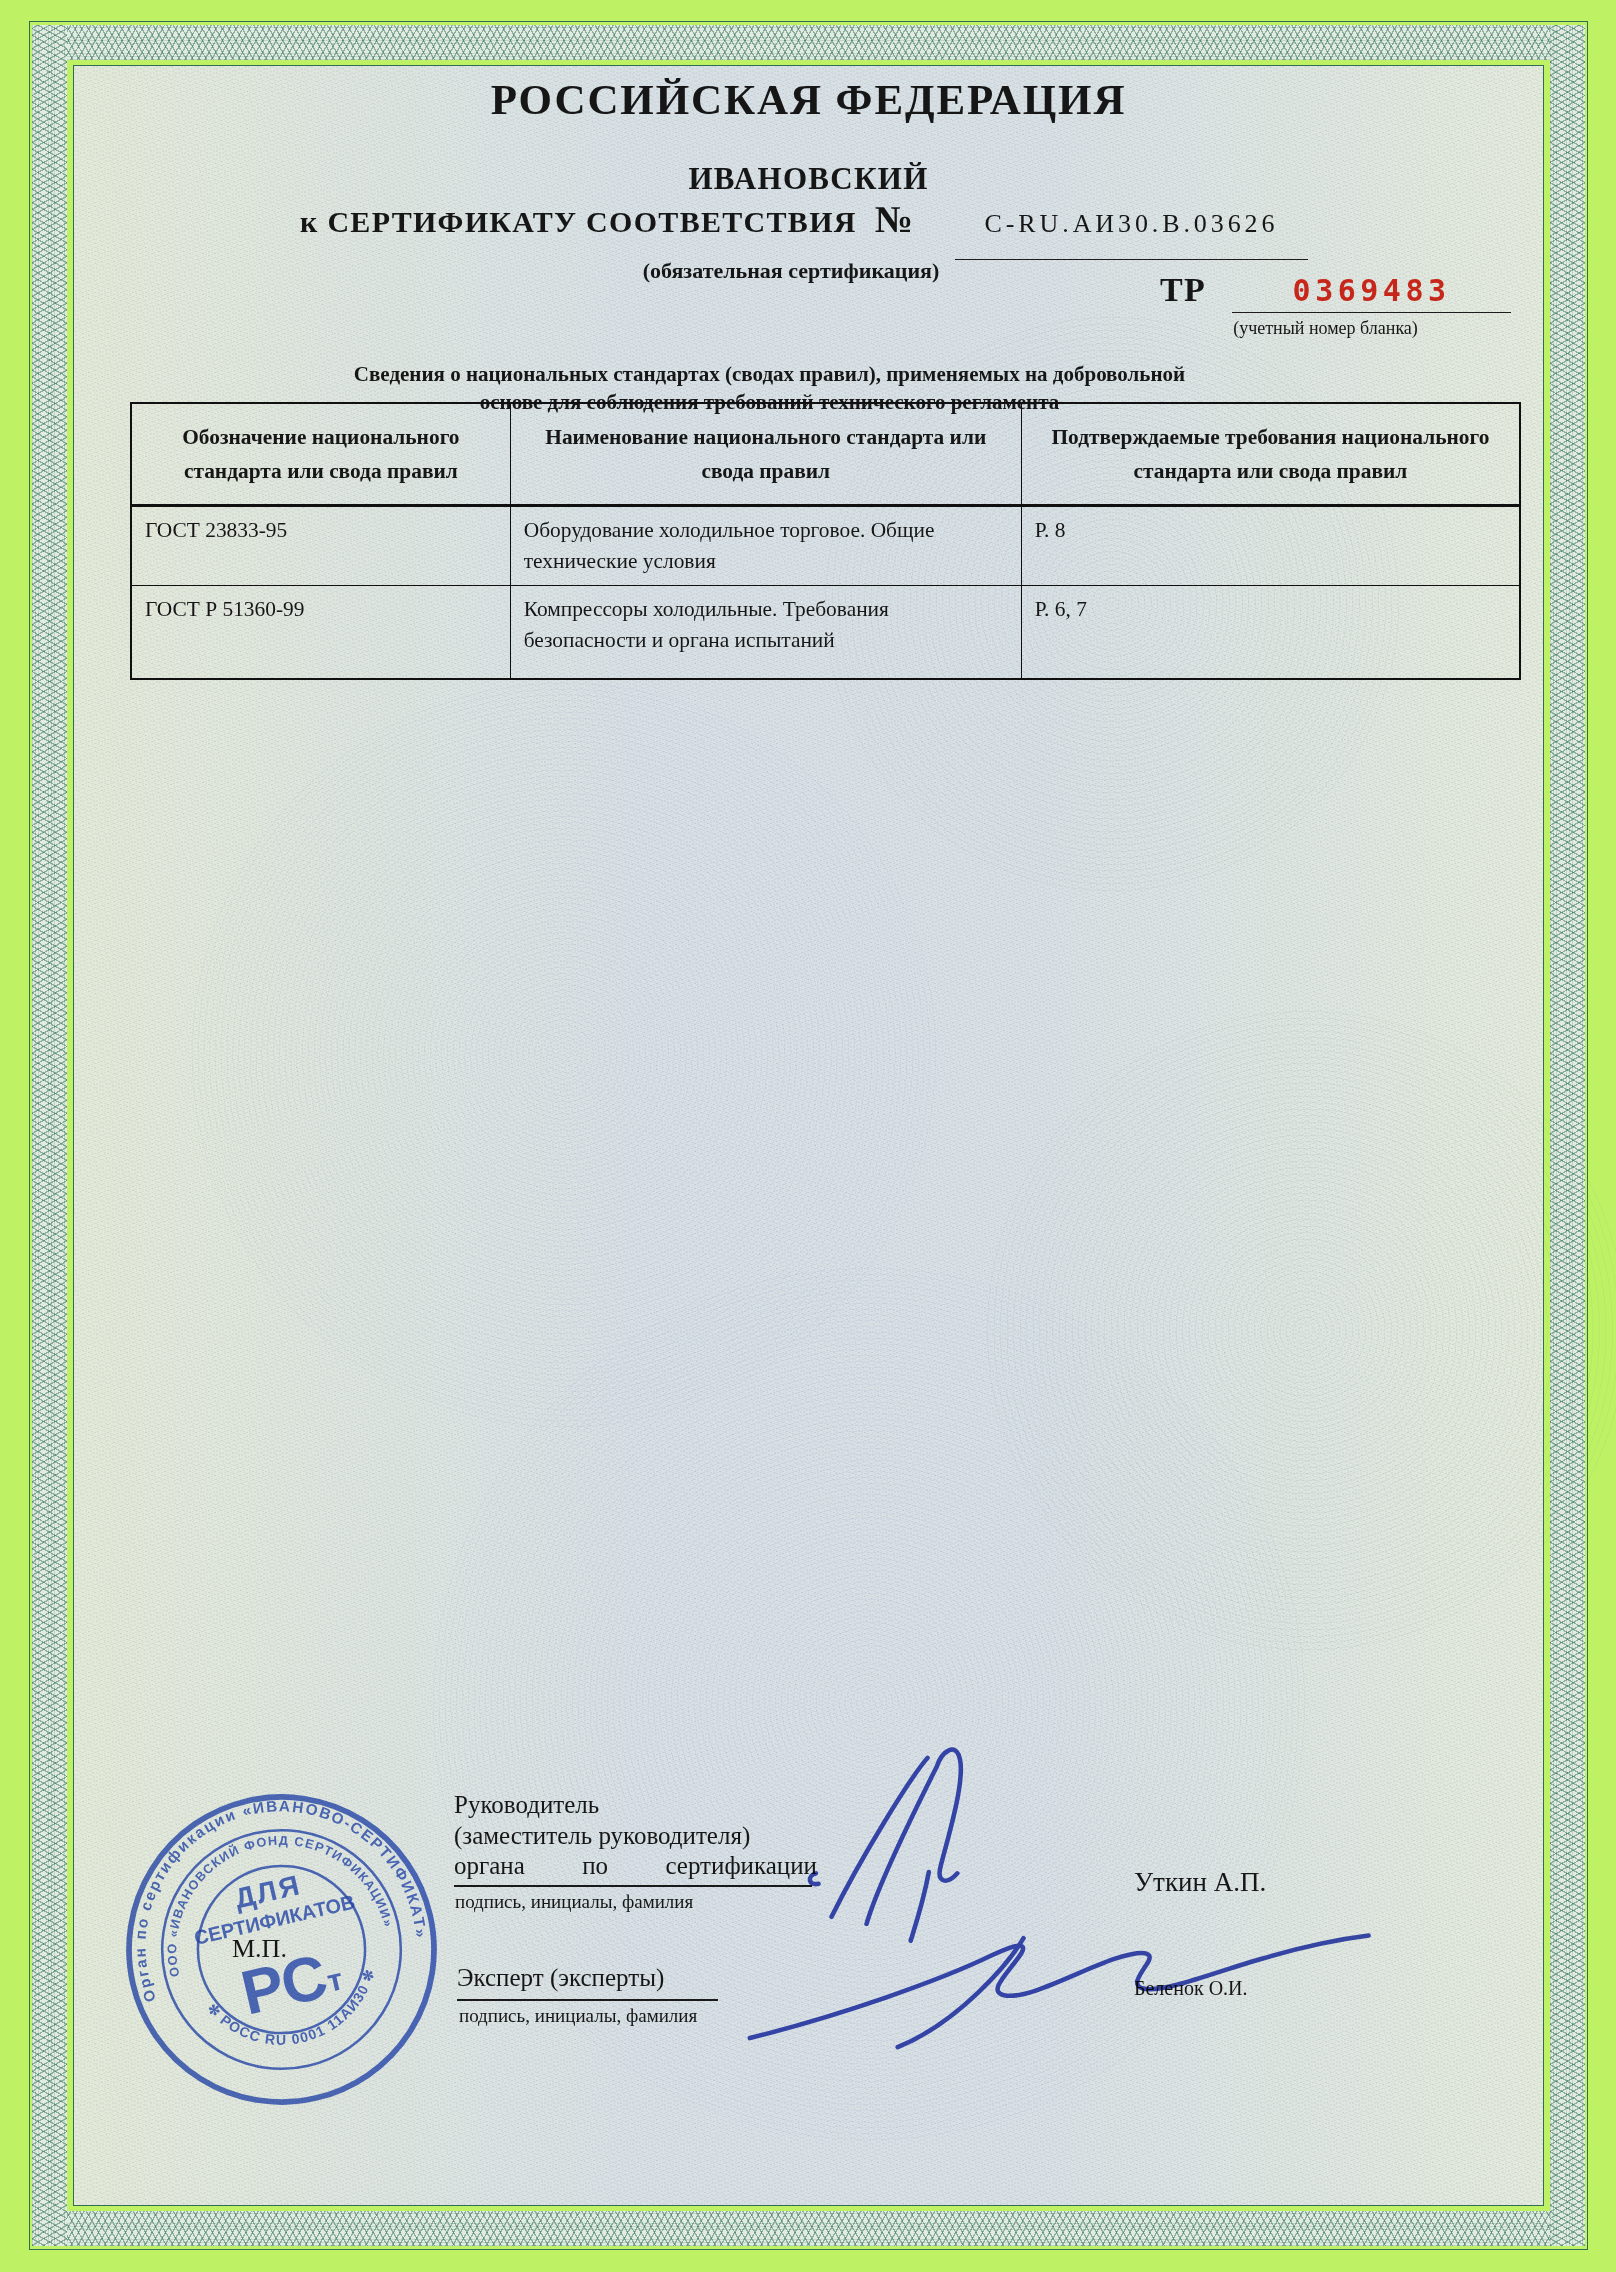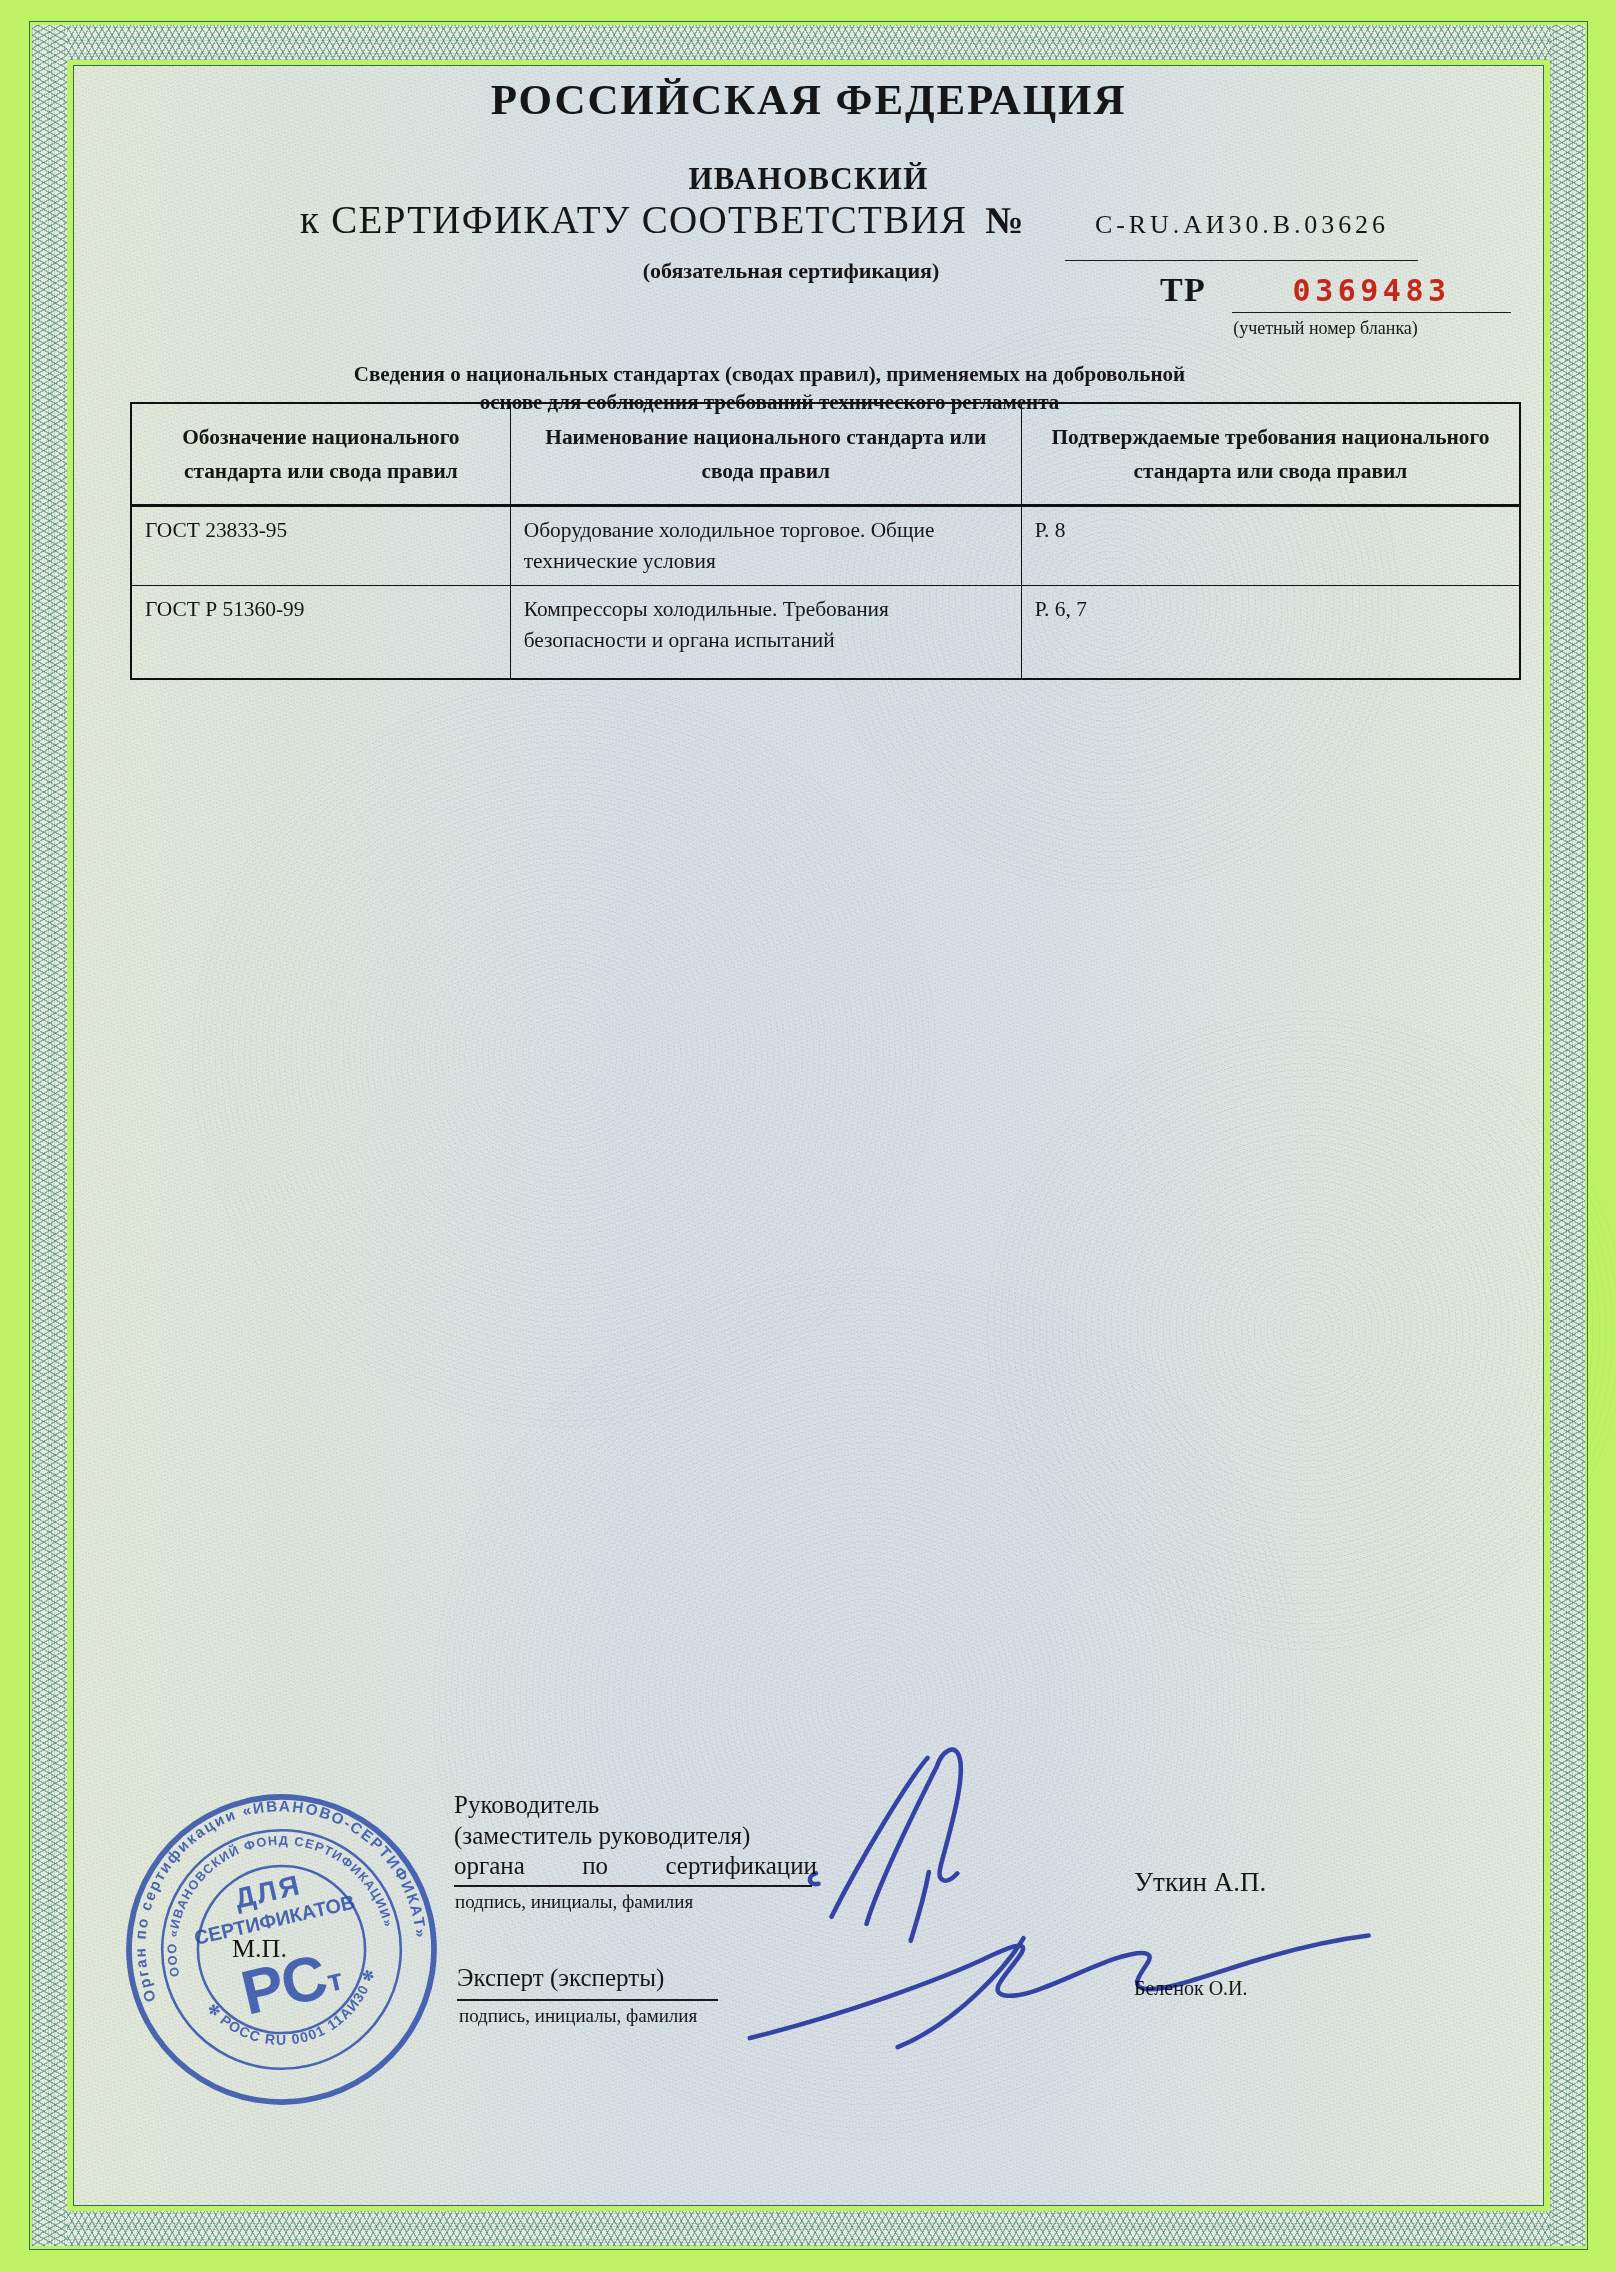--- a/index.html
+++ b/index.html
@@ -40,21 +40,21 @@
   }
   .rosette{position:absolute;border-radius:50%;
     background:repeating-radial-gradient(circle, rgba(118,138,195,.11) 0 1px, transparent 1px 5.8px);opacity:.65;}
   .rosette.green{background:repeating-radial-gradient(circle, rgba(98,140,112,.11) 0 1px, transparent 1px 6.5px);}
   
   .country{position:absolute;top:75px;left:0;right:0;text-align:center;
     font-size:43px;font-weight:bold;letter-spacing:1.9px;}
   .doc-title1{position:absolute;top:161px;left:0;right:0;text-align:center;
     font-size:31px;font-weight:bold;letter-spacing:1.3px;}
   .title-row{position:absolute;top:197px;left:300px;display:flex;align-items:baseline;white-space:nowrap;}
-  .title-main{font-size:39px;font-weight:normal;letter-spacing:1.3px;}
+  .title-main{font-size:30px;font-weight:bold;letter-spacing:1.3px;}
   .title-no{font-size:38px;font-weight:bold;margin-left:18px;}
   .cert-number{display:inline-block;margin-left:42px;width:353px;text-align:center;
     font-size:26px;letter-spacing:3.9px;border-bottom:1.9px solid #1c1c1c;padding-bottom:20px;}
   .subtitle{position:absolute;top:258px;left:0;right:35px;text-align:center;
     font-size:22px;font-weight:bold;}
   .tr-row{position:absolute;top:271px;left:1160px;display:flex;align-items:baseline;}
   .tr-label{font-size:34px;font-weight:bold;letter-spacing:1.3px;}
   .blank-number{display:inline-block;margin-left:26px;width:279px;text-align:center;
     font-family:"DejaVu Sans Mono",monospace;font-size:30px;font-weight:bold;color:#c6271a;
     letter-spacing:4.5px;border-bottom:1.9px solid #1c1c1c;padding-bottom:3.9px;}

